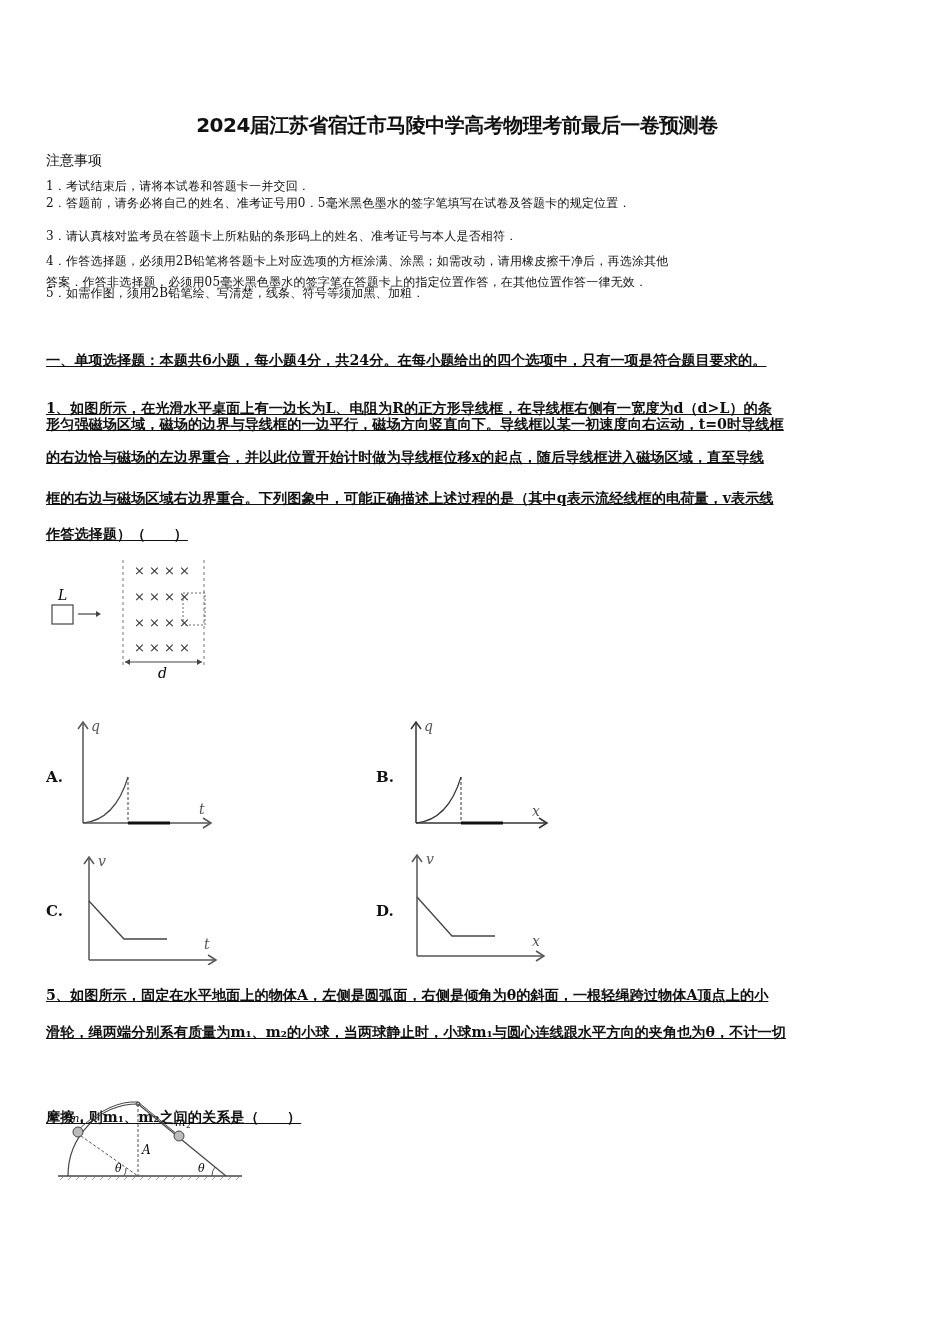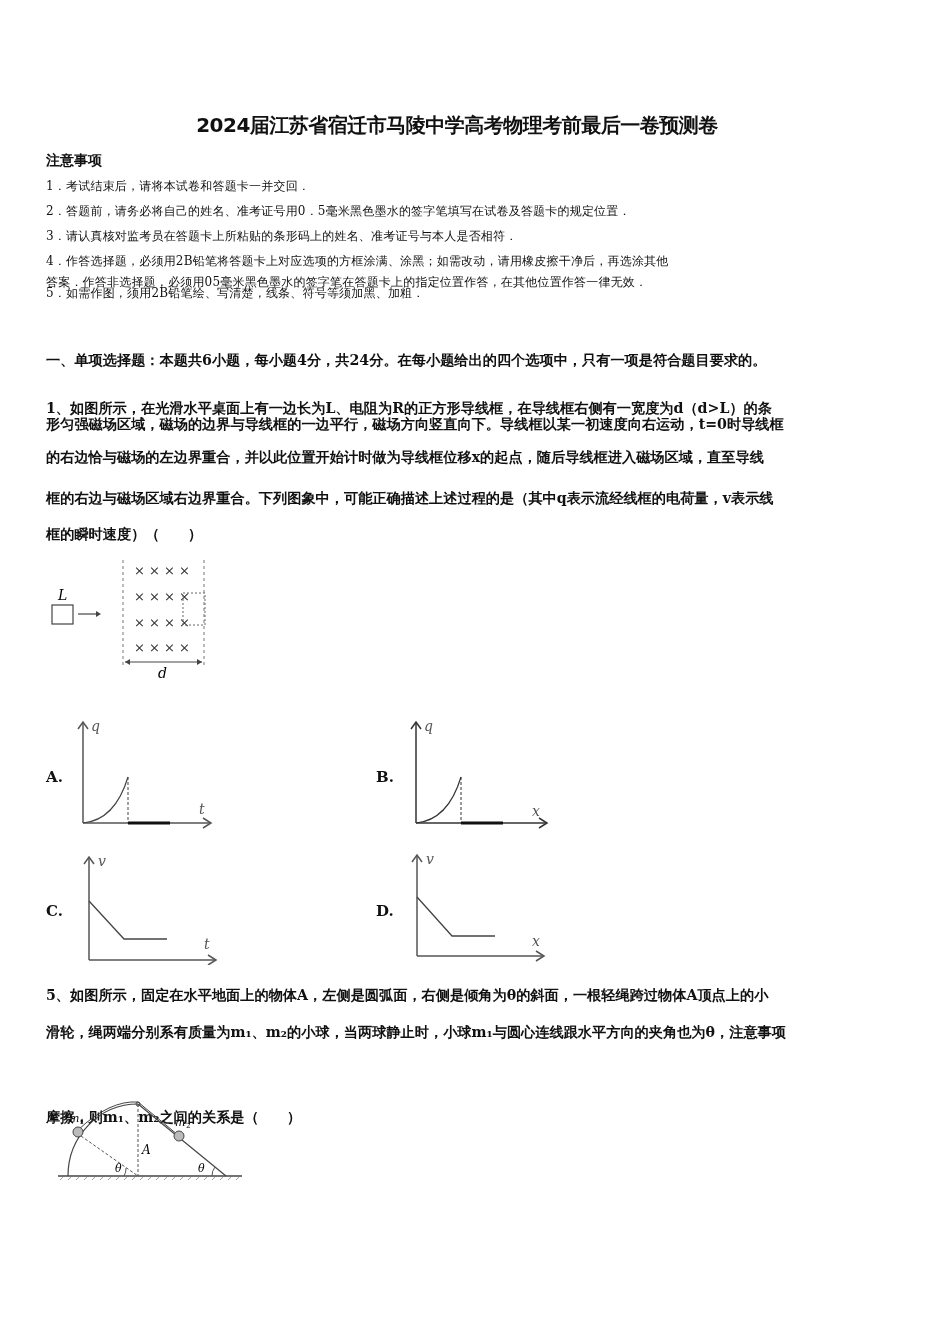--- a/index.html
+++ b/index.html
@@ -1,46 +1,46 @@
 <!DOCTYPE html>
 <html><head>
 <meta charset="utf-8">
 <style>
   html, body { margin:0; padding:0; background:#ffffff; }
   body { width:950px; height:1344px; position:relative; overflow:hidden;
          font-family:"DejaVu Serif","Liberation Serif",serif; color:#111; }
   .abs { position:absolute; }
   .title { left:0; width:914px; top:112px; text-align:center; font-family:"DejaVu Sans","Liberation Sans",sans-serif;
            font-weight:bold; font-size:20px; letter-spacing:-0.5px; }
-  .notice-head { left:46px; top:152px; font-size:14px; font-weight:bold; }
+  .notice-head { left:46px; top:152px; font-size:14px; font-weight:normal; }
   .line { left:46px; font-size:12px; white-space:nowrap; letter-spacing:0.2px; }
-  .q { left:46px; font-size:14.2px; white-space:nowrap; font-weight:bold; }
+  .q { left:46px; font-size:14.2px; white-space:nowrap; font-weight:bold;text-decoration:underline; }
   .opt { font-size:15px; font-weight:bold; font-family:"DejaVu Serif","Liberation Serif",serif; }
   svg text { font-family:"DejaVu Serif","Liberation Serif",serif; }
 </style>
 </head>
 <body>
 
 <div class="abs title">2024届江苏省宿迁市马陵中学高考物理考前最后一卷预测卷</div>
 
 <div class="abs notice-head">注意事项</div>
 <div class="abs line" style="top:178px">1．考试结束后，请将本试卷和答题卡一并交回．</div>
-<div class="abs line" style="top:203px">2．答题前，请务必将自己的姓名、准考证号用0．5毫米黑色墨水的签字笔填写在试卷及答题卡的规定位置．</div>
+<div class="abs line" style="top:195px">2．答题前，请务必将自己的姓名、准考证号用0．5毫米黑色墨水的签字笔填写在试卷及答题卡的规定位置．</div>
 <div class="abs line" style="top:228px">3．请认真核对监考员在答题卡上所粘贴的条形码上的姓名、准考证号与本人是否相符．</div>
 <div class="abs line" style="top:253px">4．作答选择题，必须用2B铅笔将答题卡上对应选项的方框涂满、涂黑；如需改动，请用橡皮擦干净后，再选涂其他</div>
 <div class="abs line" style="top:274px">答案．作答非选择题，必须用05毫米黑色墨水的签字笔在答题卡上的指定位置作答，在其他位置作答一律无效．</div>
 <div class="abs line" style="top:285px">5．如需作图，须用2B铅笔绘、写清楚，线条、符号等须加黑、加粗．</div>
 
 <div class="abs q" style="top:351px">一、单项选择题：本题共6小题，每小题4分，共24分。在每小题给出的四个选项中，只有一项是符合题目要求的。</div>
 
 <div class="abs q" style="top:399px">1、如图所示，在光滑水平桌面上有一边长为L、电阻为R的正方形导线框，在导线框右侧有一宽度为d（d&gt;L）的条</div>
 <div class="abs q" style="top:415px">形匀强磁场区域，磁场的边界与导线框的一边平行，磁场方向竖直向下。导线框以某一初速度向右运动，t=0时导线框</div>
 <div class="abs q" style="top:448px">的右边恰与磁场的左边界重合，并以此位置开始计时做为导线框位移x的起点，随后导线框进入磁场区域，直至导线</div>
 <div class="abs q" style="top:489px">框的右边与磁场区域右边界重合。下列图象中，可能正确描述上述过程的是（其中q表示流经线框的电荷量，v表示线</div>
-<div class="abs q" style="top:525px">框的瞬时速度）（　　）</div>
+<div class="abs q" style="top:525px">作答选择题）（　　）</div>
 
 <svg class="abs" style="left:40px;top:555px" width="200" height="130">
   <text x="18" y="45" font-size="14" font-style="italic">L</text>
   <rect x="12" y="50" width="21" height="19" fill="none" stroke="#444" stroke-width="1.2"></rect>
   <line x1="38" y1="59" x2="56" y2="59" stroke="#444" stroke-width="1.2"></line>
   <polygon points="56,56 61,59 56,62" fill="#444"></polygon>
   <line x1="83" y1="5" x2="83" y2="112" stroke="#777" stroke-dasharray="3,3"></line>
   <line x1="164" y1="5" x2="164" y2="112" stroke="#777" stroke-dasharray="3,3"></line>
   <g fill="#333" font-size="13">
     <text x="94" y="20">× × × ×</text>
@@ -97,21 +97,21 @@
   <line x1="7" y1="106" x2="7" y2="6" stroke="#555" stroke-width="1.5"></line>
   <polyline points="2,12 7,5 12,12" fill="none" stroke="#555" stroke-width="1.5"></polyline>
   <line x1="7" y1="106" x2="133" y2="106" stroke="#555" stroke-width="1.5"></line>
   <polyline points="126,101 134,106 126,111" fill="none" stroke="#555" stroke-width="1.5"></polyline>
   <polyline points="7,47 42,86 85,86" fill="none" stroke="#444" stroke-width="1.3"></polyline>
   <text x="16" y="14" font-size="14" font-style="italic" fill="#555">v</text>
   <text x="122" y="96" font-size="14" font-style="italic" fill="#555">x</text>
 </svg>
 
 <div class="abs q" style="top:986px">5、如图所示，固定在水平地面上的物体A，左侧是圆弧面，右侧是倾角为θ的斜面，一根轻绳跨过物体A顶点上的小</div>
-<div class="abs q" style="top:1023px">滑轮，绳两端分别系有质量为m₁、m₂的小球，当两球静止时，小球m₁与圆心连线跟水平方向的夹角也为θ，注意事项</div>
+<div class="abs q" style="top:1023px">滑轮，绳两端分别系有质量为m₁、m₂的小球，当两球静止时，小球m₁与圆心连线跟水平方向的夹角也为θ，不计一切</div>
 <div class="abs q" style="top:1108px">摩擦，则m₁、m₂之间的关系是（　　）</div>
 
 <svg class="abs" style="left:50px;top:1090px" width="200" height="100">
   <line x1="8" y1="86" x2="192" y2="86" stroke="#444" stroke-width="1.3"></line>
   <g stroke="#888" stroke-width="0.8">
     <line x1="10" y1="90" x2="13" y2="87"></line>
       <line x1="18" y1="90" x2="21" y2="87"></line>
       <line x1="26" y1="90" x2="29" y2="87"></line>
     <line x1="34" y1="90" x2="37" y2="87"></line>
       <line x1="42" y1="90" x2="45" y2="87"></line>

